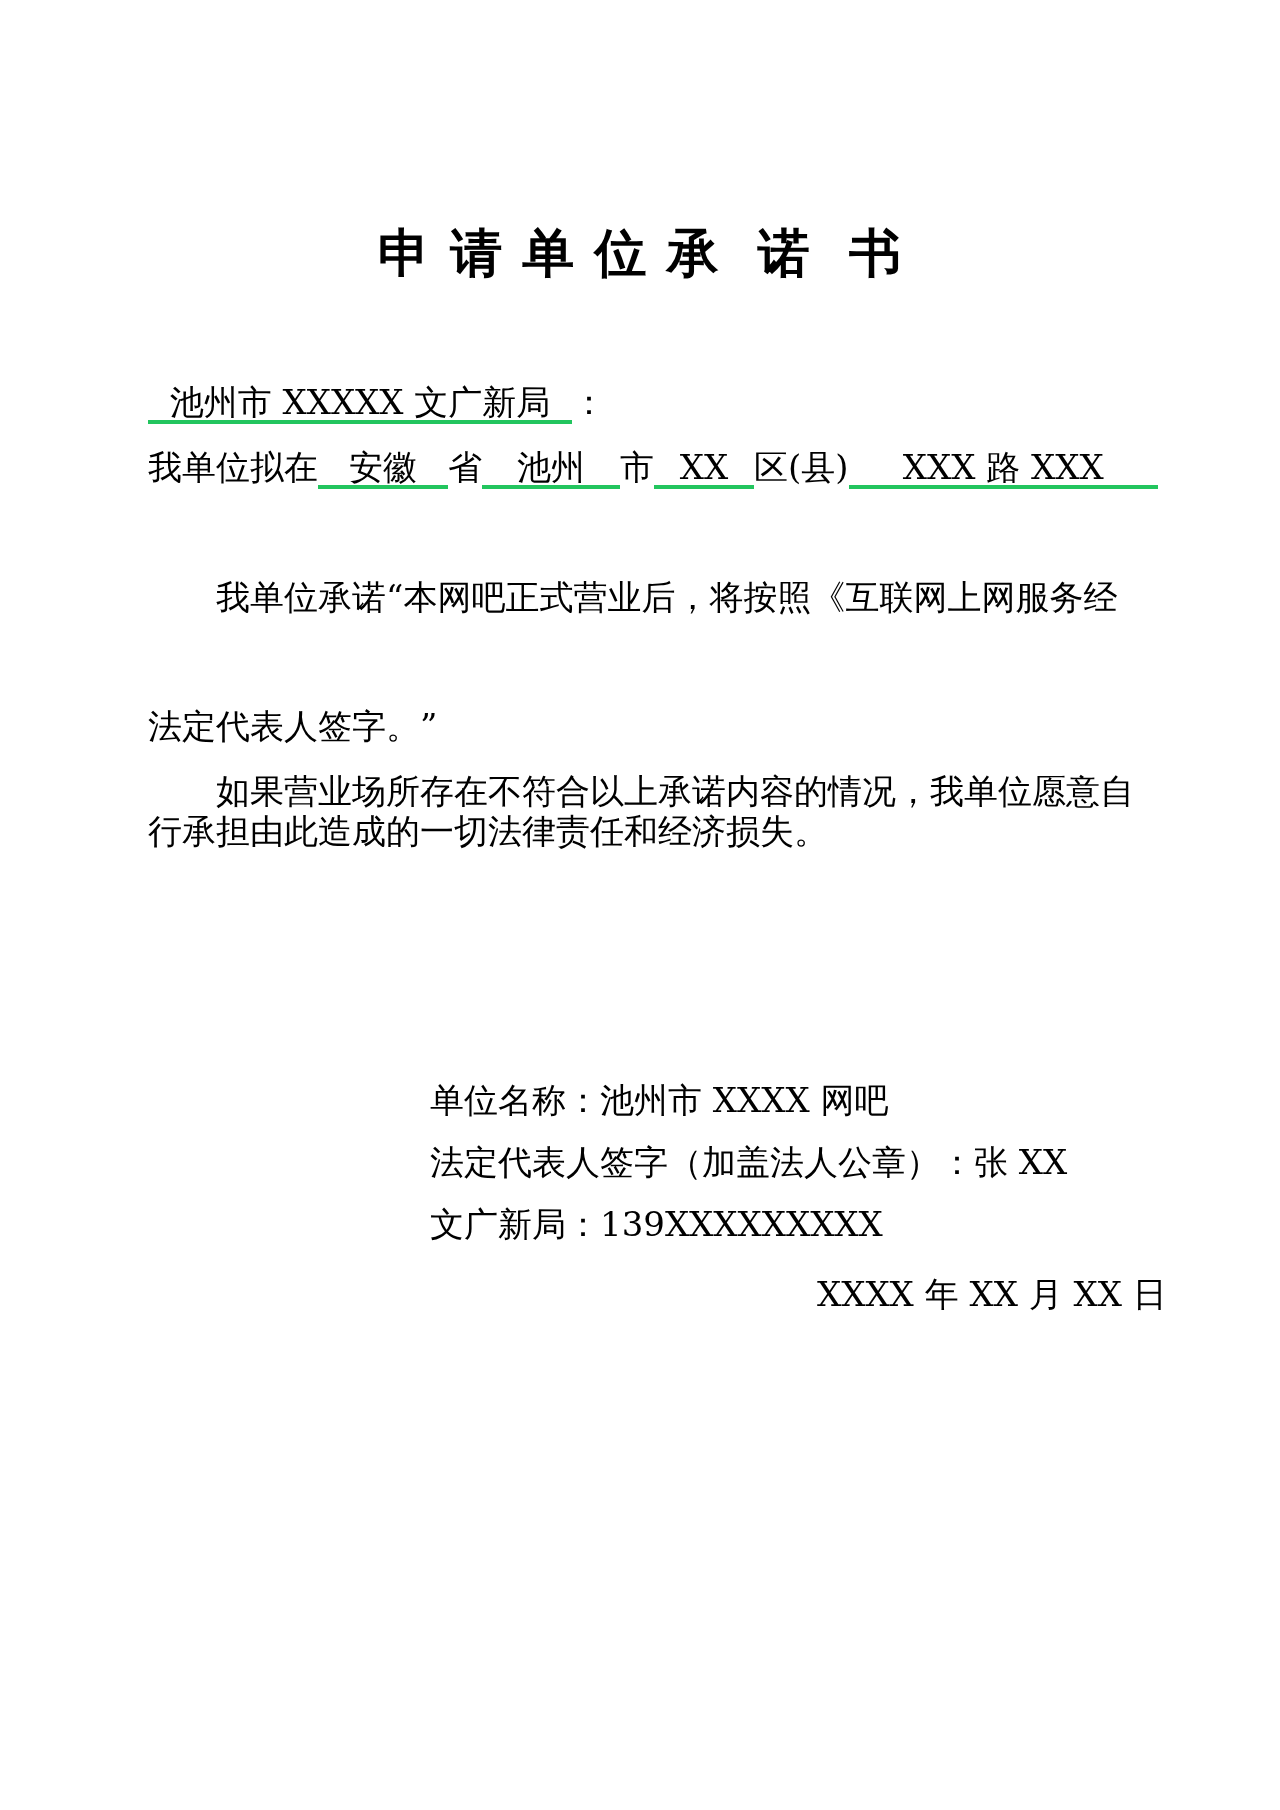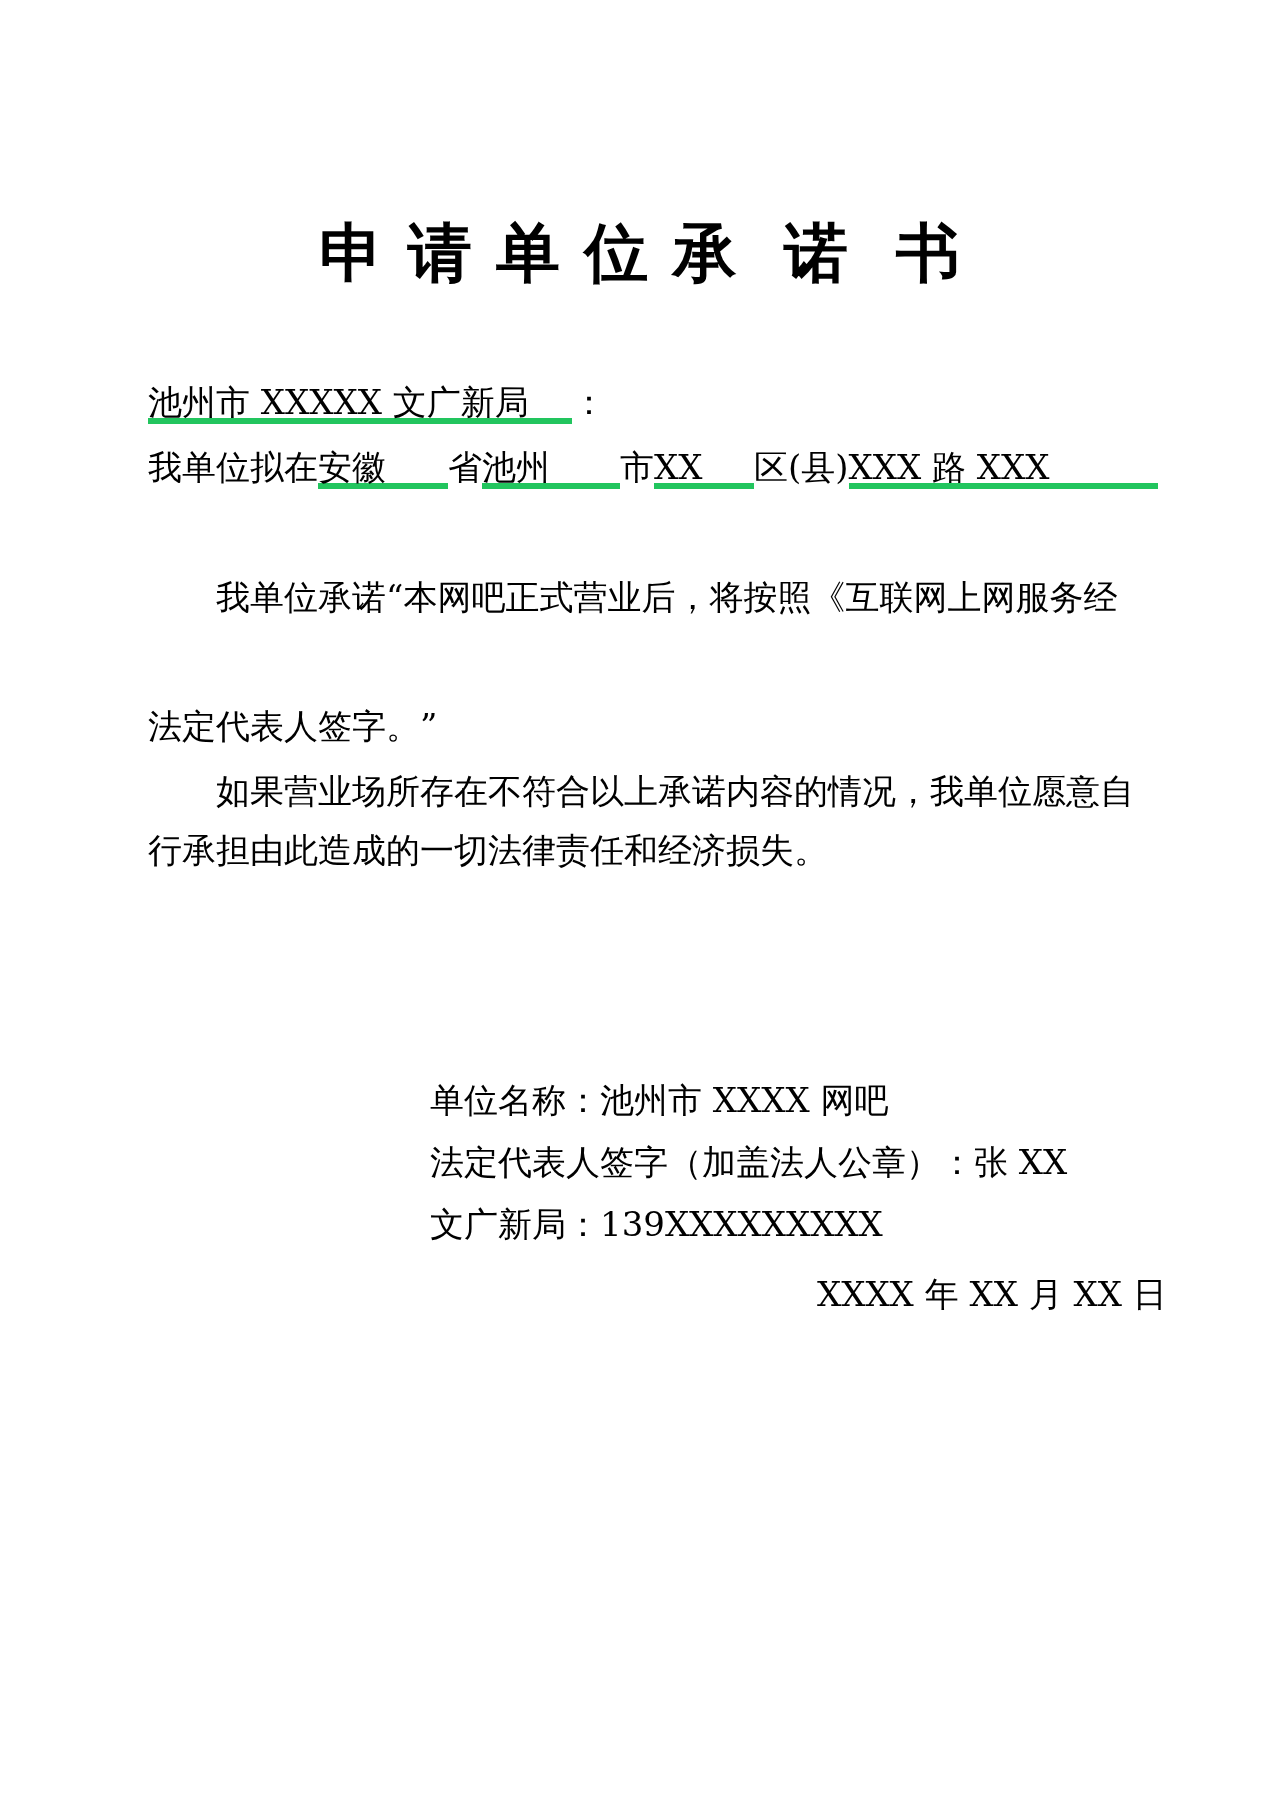--- a/index.html
+++ b/index.html
@@ -14,41 +14,41 @@
     overflow:hidden;
   }
   .title{
     position:absolute;
     top:222px;
     left:0;
     width:100%;
     text-align:center;
     font-family:"DejaVu Sans","Liberation Sans",sans-serif;
     font-weight:bold;
-    font-size:64px;
+    font-size:52px;
     line-height:62px;
     white-space:pre;
     letter-spacing:1px;
   }
   .row{
     position:absolute;
     left:148px;
     width:985px;
     height:44px;
     line-height:44px;
     white-space:pre;
   }
   .flexrow{
     display:flex;
     width:1010px;
     white-space:normal;
   }
   .blank{
-    border-bottom:6px solid #22c55e;
-    text-align:left;
+    border-bottom:4px solid #22c55e;
+    text-align:center;
     box-sizing:border-box;
   }
   .row .iblank{
     display:inline-block;
     height:44px;
     vertical-align:top;
   }
   .grow{flex:1;}
   .lead-indent{}
   .p-indent{text-indent:68px;}
@@ -73,20 +73,20 @@
     <span class="blank" style="width:100px">XX</span>
     <span>区(县)</span>
     <span class="blank grow">XXX 路 XXX</span>
   </div>
 
 
   <div class="row p-indent" style="top:575px">我单位承诺“本网吧正式营业后，将按照《互联网上网服务经</div>
   <div class="row" style="top:704px">法定代表人签字。”</div>
 
   <div class="row p-indent" style="top:769px">如果营业场所存在不符合以上承诺内容的情况，我单位愿意自</div>
-  <div class="row" style="top:828px">行承担由此造成的一切法律责任和经济损失。</div>
+  <div class="row" style="top:809px">行承担由此造成的一切法律责任和经济损失。</div>
 
   <div class="row sig-row" style="top:1078px">单位名称：池州市 XXXX 网吧</div>
   <div class="row sig-row" style="top:1140px">法定代表人签字（加盖法人公章）：张 XX</div>
   <div class="row sig-row" style="top:1202px">文广新局：139XXXXXXXXX</div>
   <div class="row date-row" style="top:1272px">XXXX 年 XX 月 XX 日</div>
 
 </div>
 
 </body></html>

